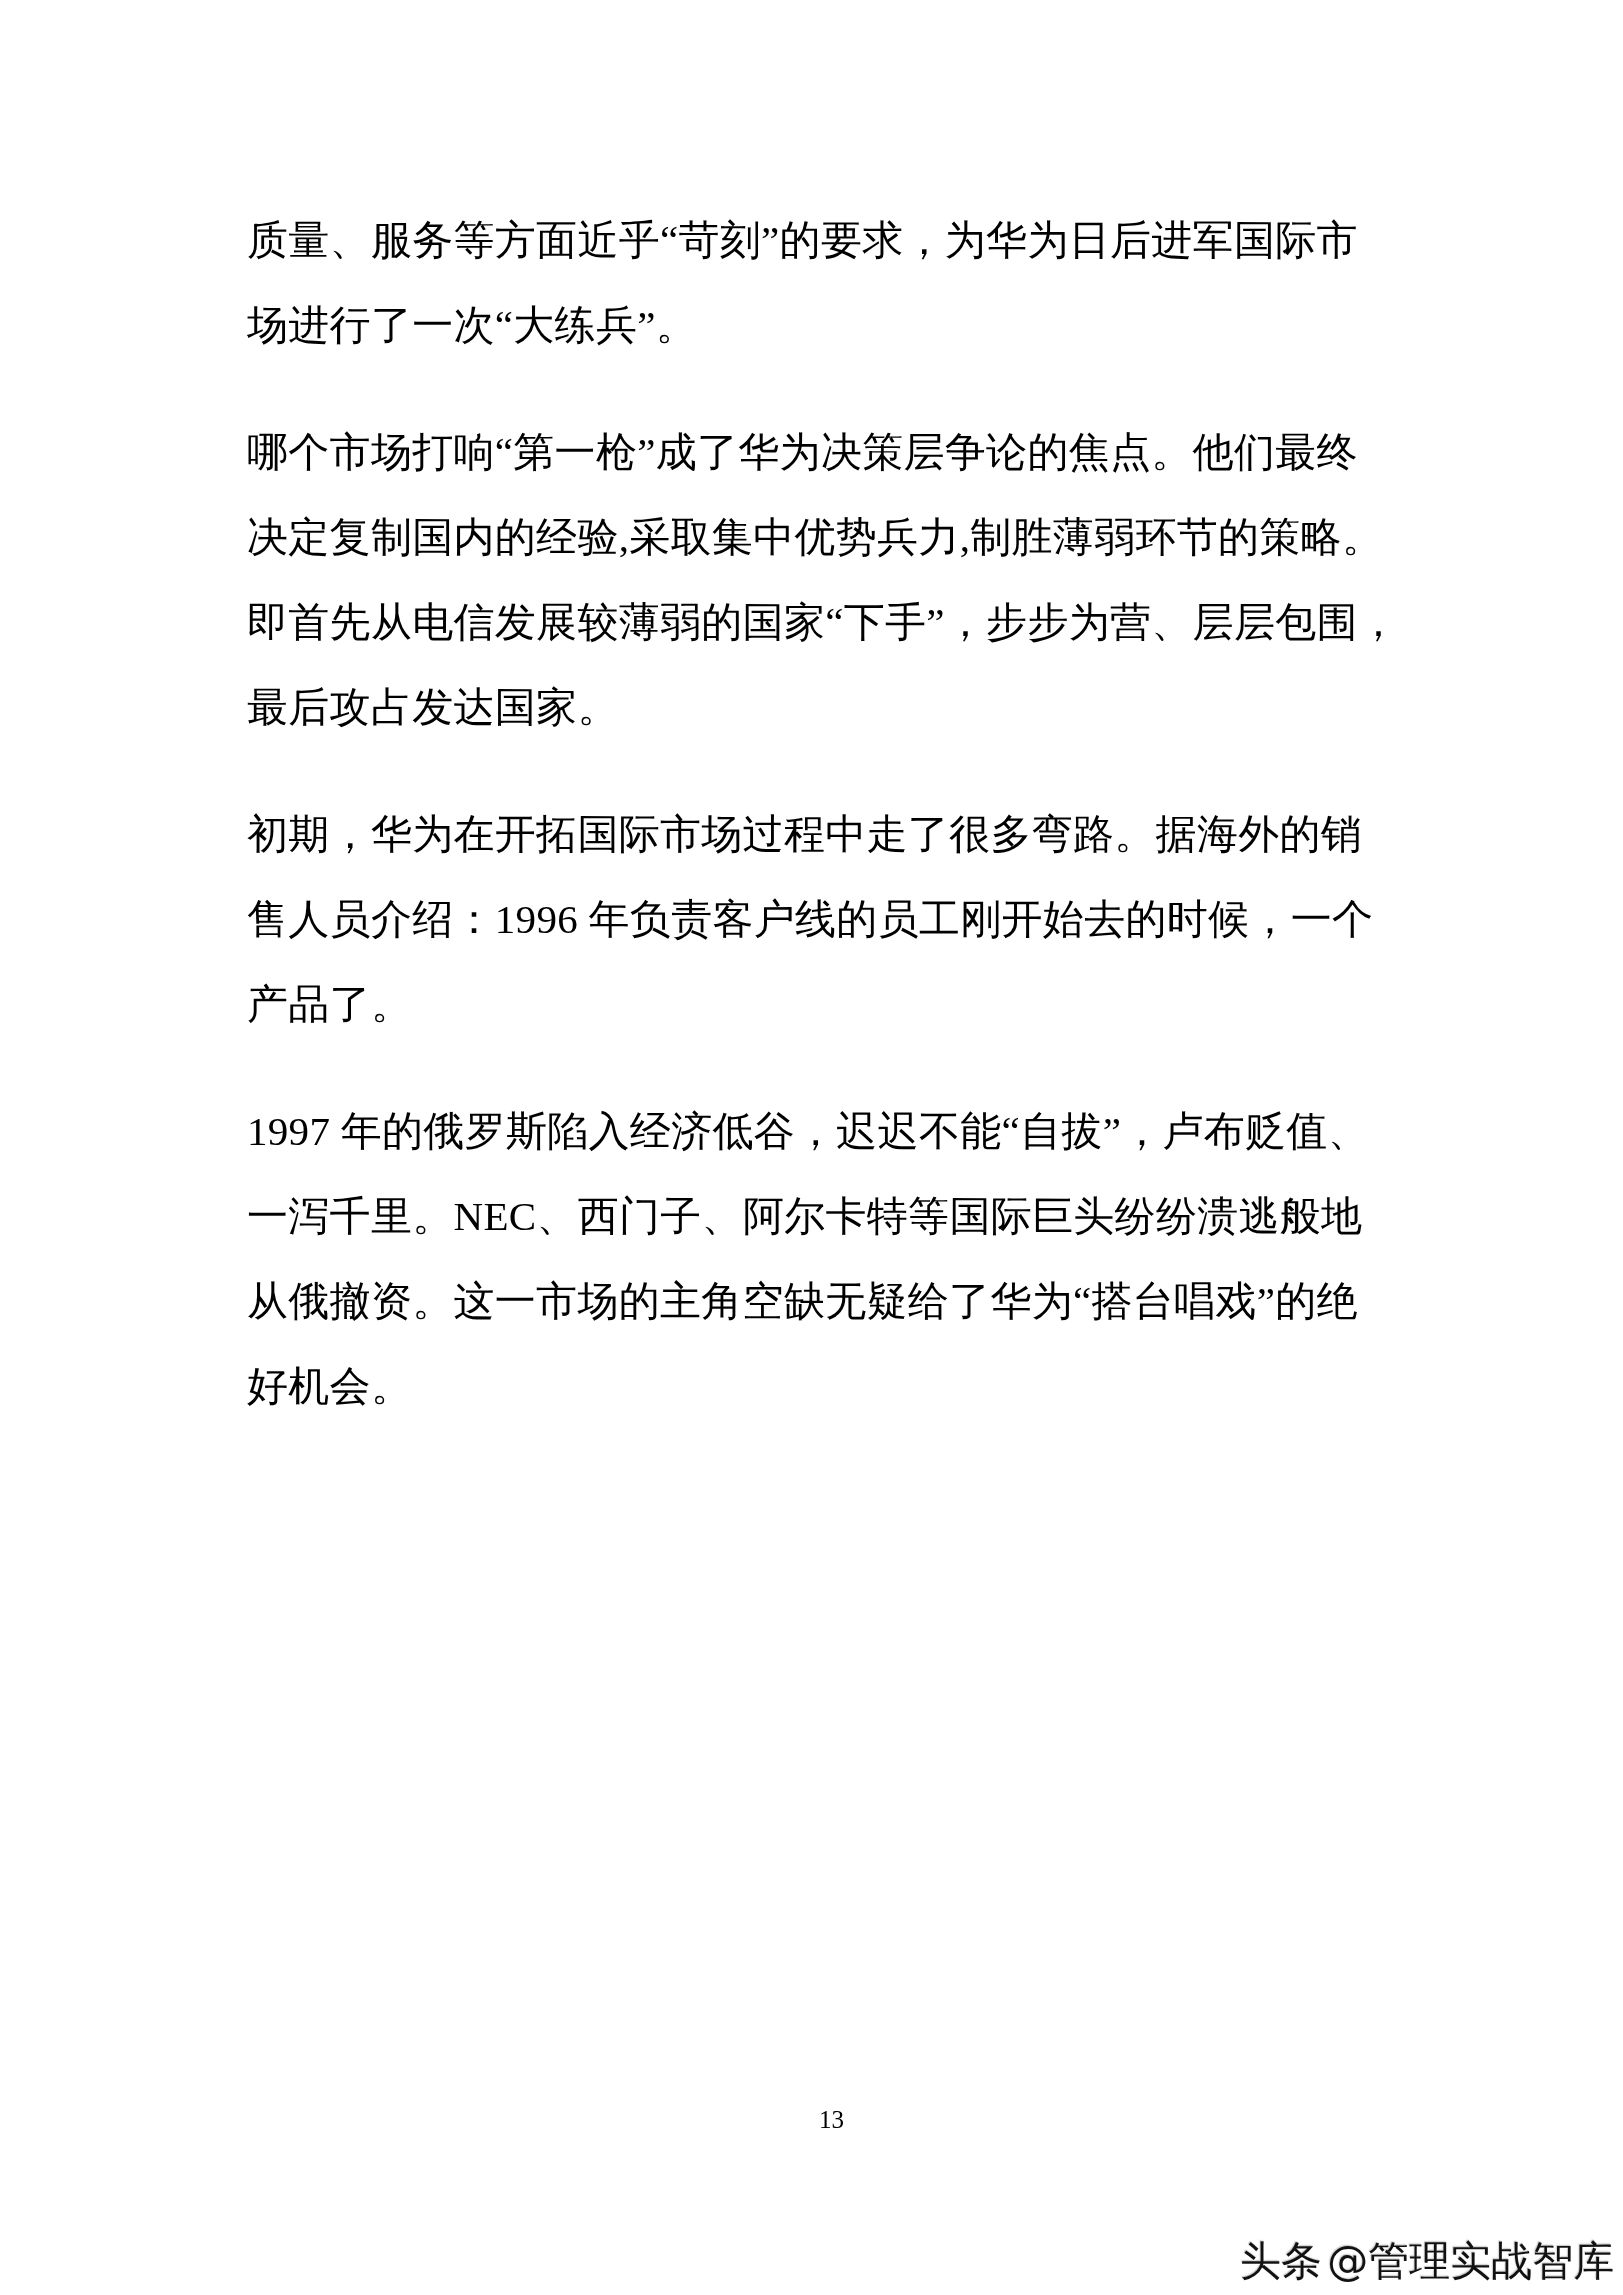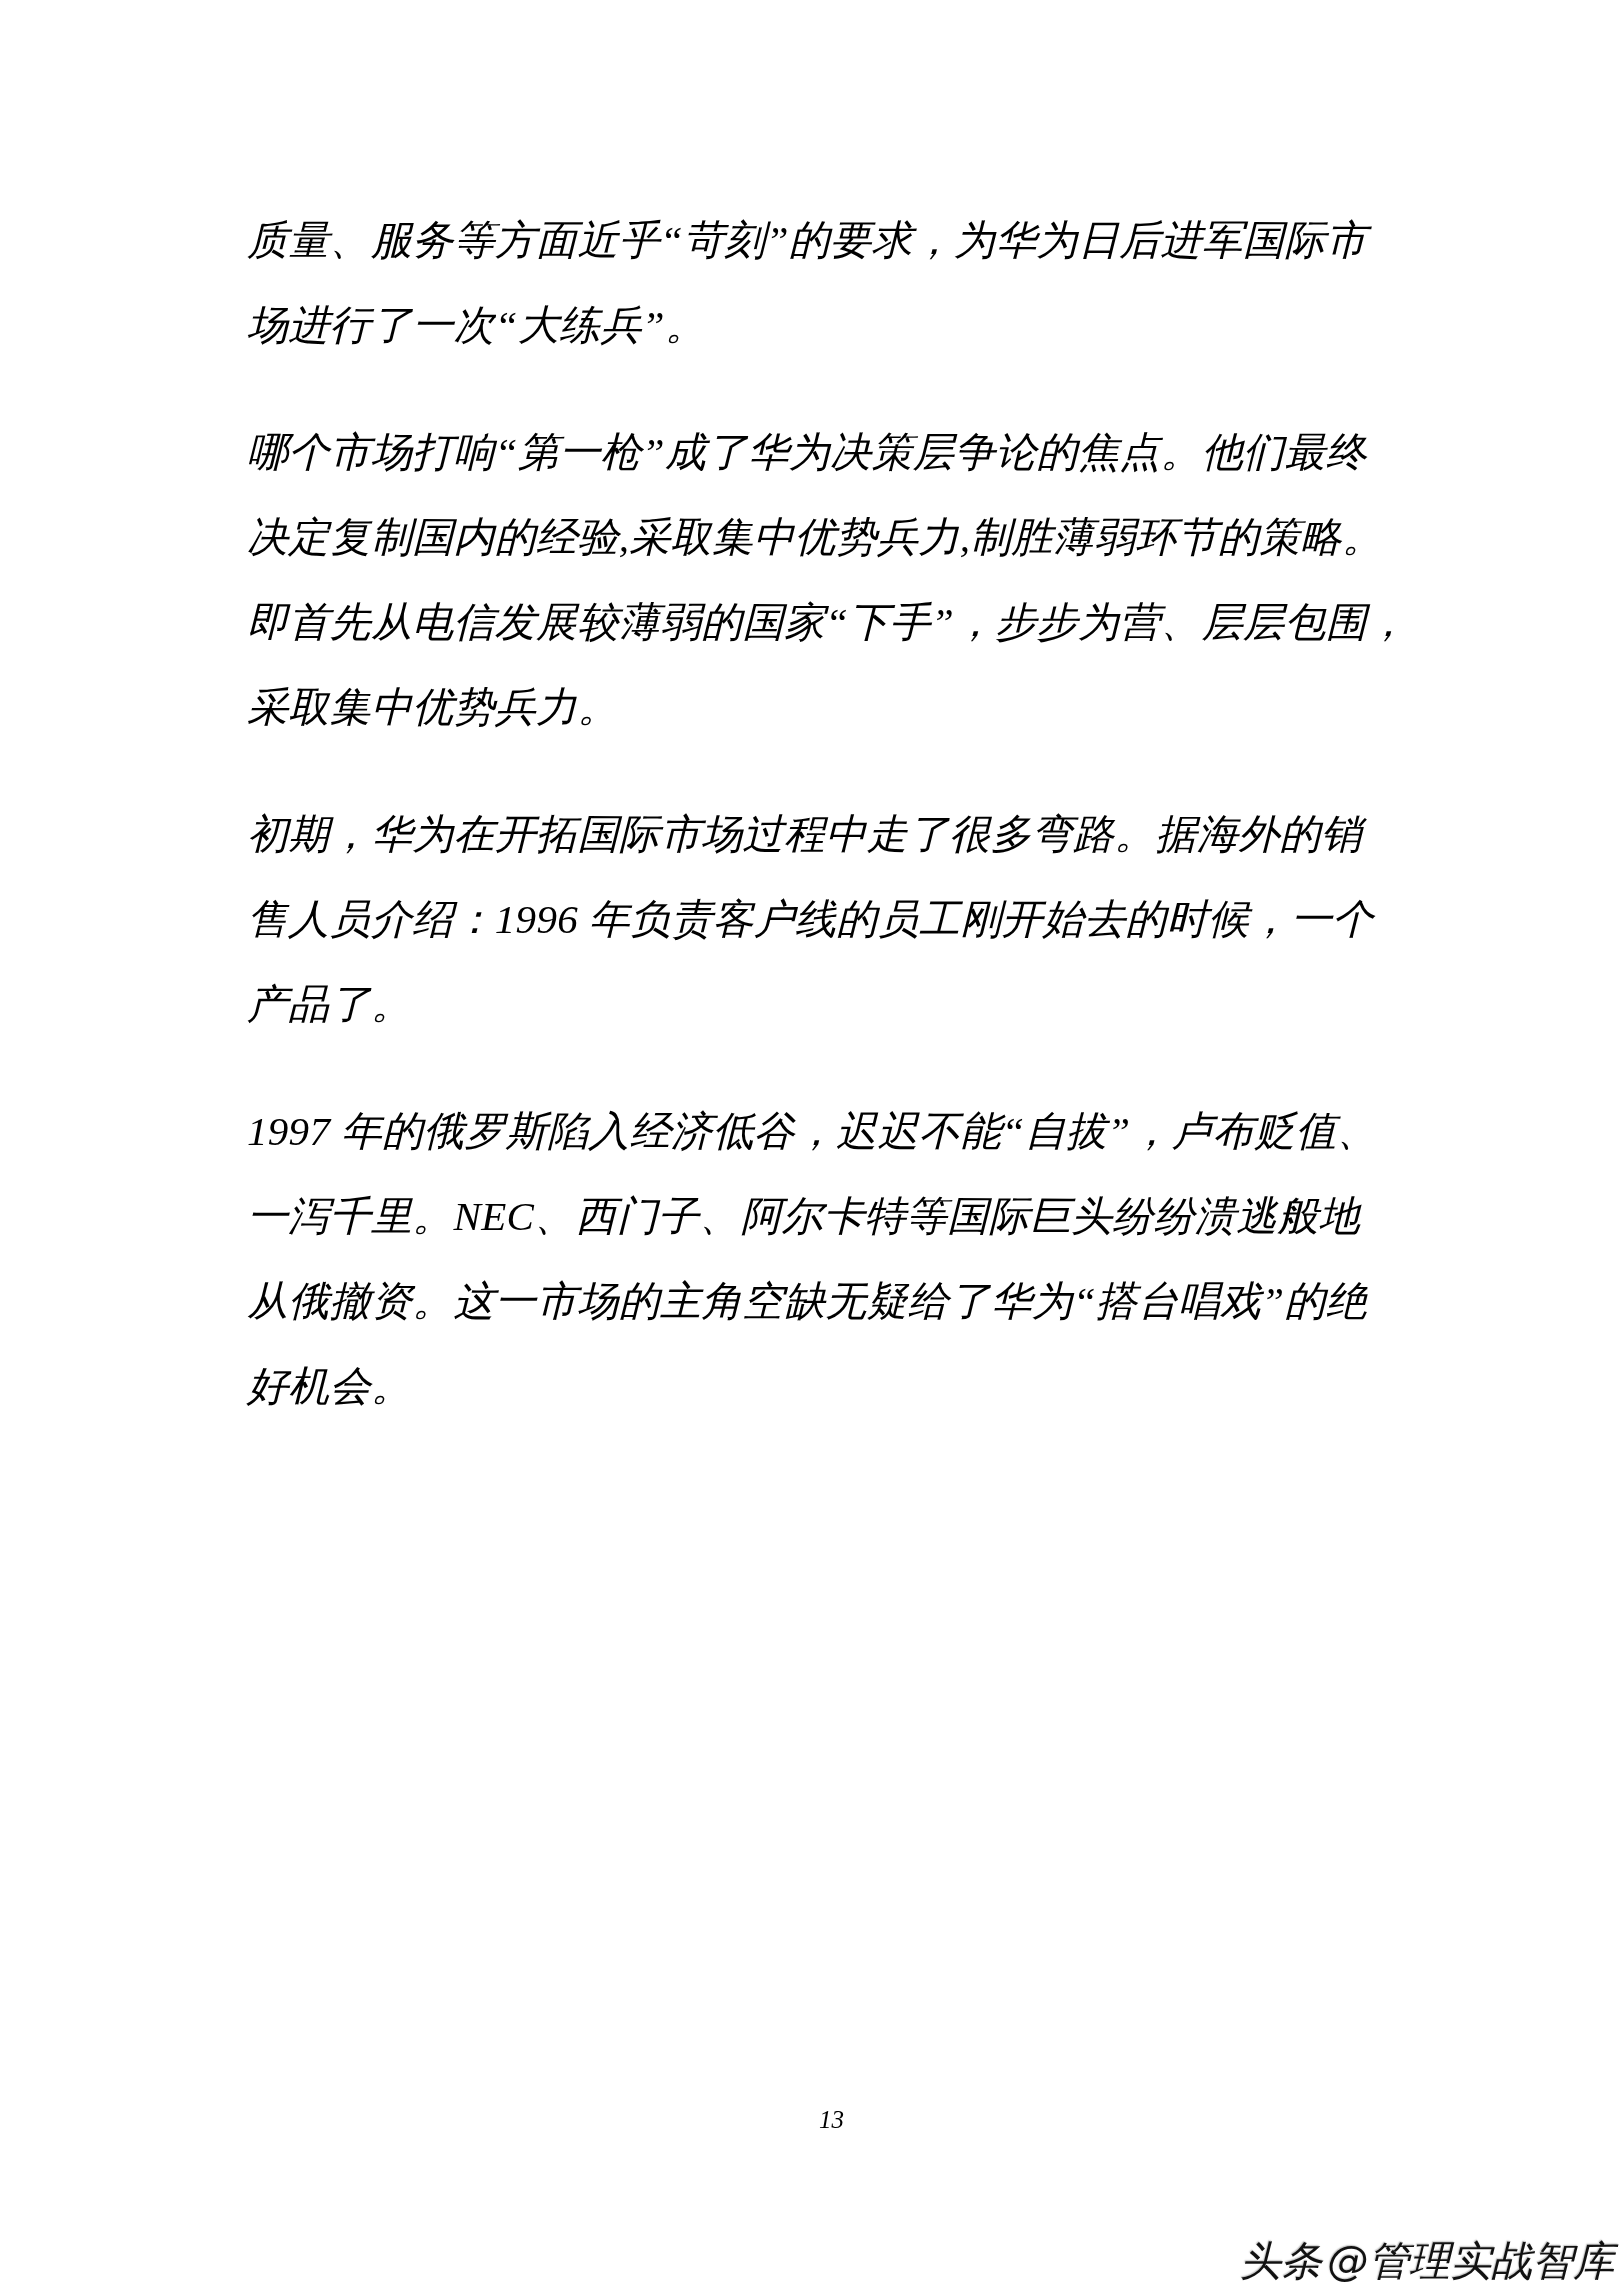--- a/index.html
+++ b/index.html
@@ -15,21 +15,20 @@
       color: #000000;
       font-family: "Liberation Serif", "DejaVu Serif", serif;
     }
     .page {
       position: absolute;
       left: 0;
       top: 0;
       width: 1314px;
       height: 2295px;
       background: #ffffff;
-      font-style: italic;
     }
     .body-text {
       position: absolute;
       left: 247px;
       top: 215px;
       width: 1119px;
     }
     .paragraph {
       margin: 0 0 42px 0;
     }
@@ -77,21 +76,21 @@
 
     <div class="paragraph">
       <span class="line">质量、服务等方面近乎“苛刻”的要求，为华为日后进军国际市</span>
       <span class="line">场进行了一次“大练兵”。</span>
     </div>
 
     <div class="paragraph">
       <span class="line">哪个市场打响“第一枪”成了华为决策层争论的焦点。他们最终</span>
       <span class="line">决定复制国内的经验,采取集中优势兵力,制胜薄弱环节的策略。</span>
       <span class="line">即首先从电信发展较薄弱的国家“下手”，步步为营、层层包围，</span>
-      <span class="line">采取集中优势兵力。</span>
+      <span class="line">最后攻占发达国家。</span>
     </div>
 
 
     <div class="paragraph">
       <span class="line">初期，华为在开拓国际市场过程中走了很多弯路。据海外的销</span>
       <span class="line">售人员介绍：1996 年负责客户线的员工刚开始去的时候，一个</span>
       <span class="line">产品了。</span>
     </div>
 
     <div class="paragraph">

